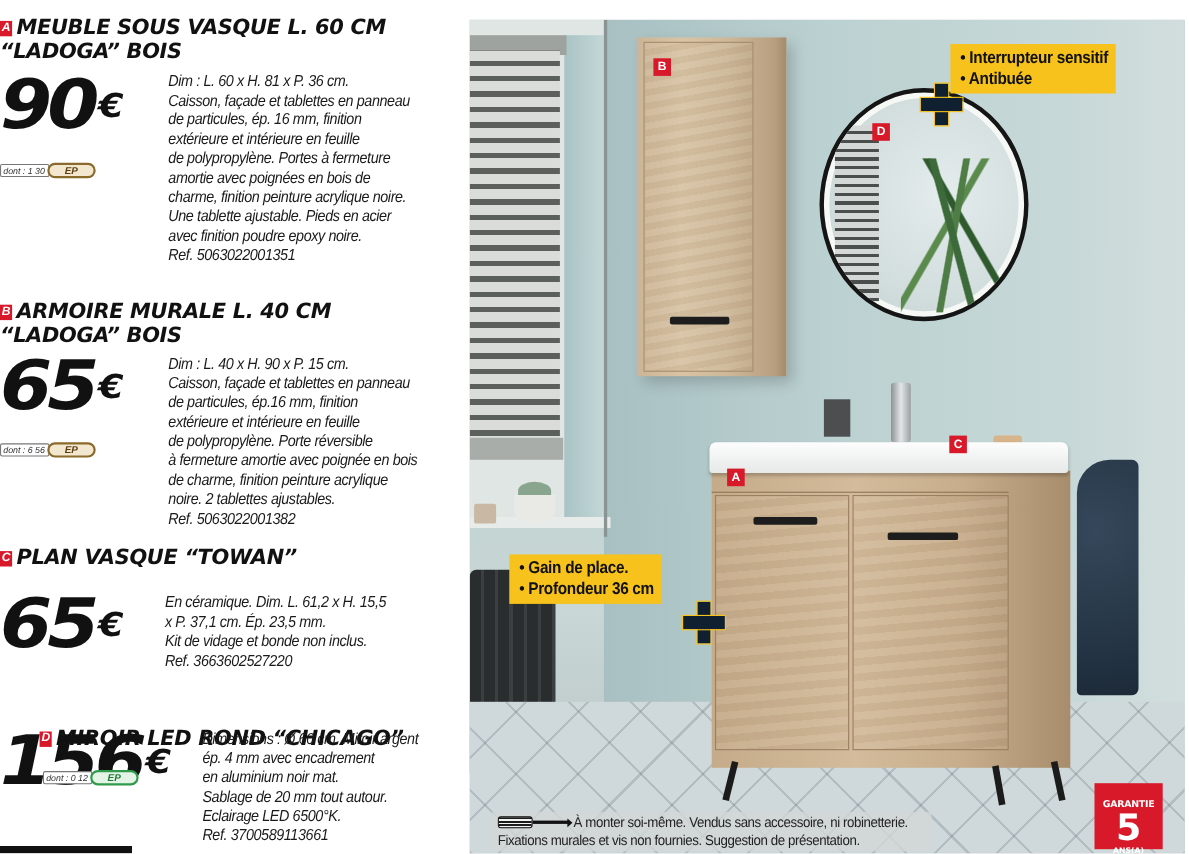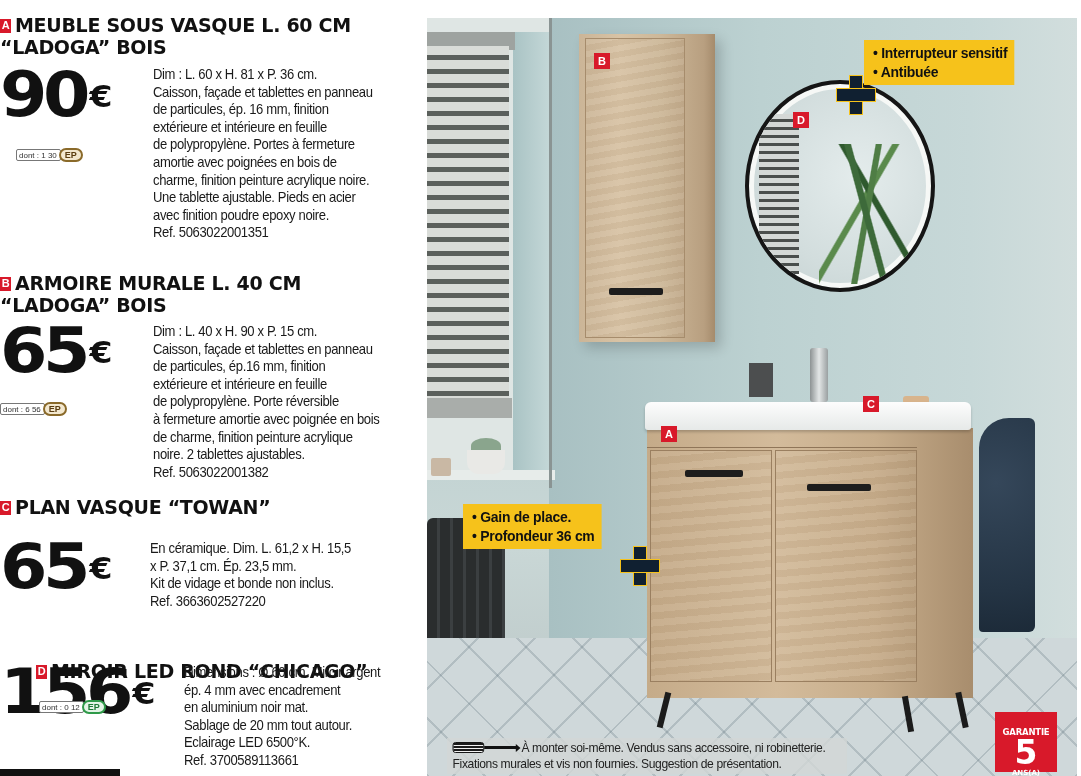--- a/index.html
+++ b/index.html
@@ -1,20 +1,20 @@
 <!DOCTYPE html>
 <html><head>
 <meta charset="utf-8">
 <style>
   * { box-sizing: border-box; margin: 0; padding: 0; }
   html, body { width: 1081px; height: 776px; overflow: hidden; background: #ffffff; }
   body { position: relative; font-family: "Liberation Sans", sans-serif; color: #111; }
 
   
-  .product { position: absolute; left: 0; width: 425px; }
+  .product { position: absolute; left: 0; width: 425px; font-style: italic; }
   .p-title {
     position: absolute; left: 0; top: 0;
     font-family: "DejaVu Sans", sans-serif; font-weight: bold;
     font-size: 19px; line-height: 19px; letter-spacing: -0.3px;
     color: #111; white-space: nowrap; transform: scaleX(1.0);
   }
   .letter-badge {
     display: inline-block; background: #d8192a; color: #fff;
     font-family: "Liberation Sans", sans-serif; font-weight: bold;
     font-size: 11px; line-height: 13px; width: 11px; height: 14px; text-align: center;
@@ -34,21 +34,21 @@
   }
   .eco {
     position: absolute; left: 0; height: 14px; display: flex; align-items: center;
   }
   .eco-box {
     border: 1px solid #777; border-radius: 2px; font-size: 8px; line-height: 11px; color: #333;
     padding: 0 3px 0 2px; height: 12px; background: #fff; white-space: nowrap;
     font-family: "Liberation Sans", sans-serif;
   }
   .eco-ep {
-    margin-left: -2px; width: 24px; height: 14px; border-radius: 7px;
+    margin-left: -2px; width: 44px; height: 14px; border-radius: 7px;
     border: 2px solid #8a6a2a; background: #f3e8cf; color: #5a3d10;
     font-size: 9px; font-weight: bold; line-height: 10px; text-align: center;
     font-family: "Liberation Sans", sans-serif;
   }
   .eco-ep.green { border-color: #2f9a49; background: #e3f4e6; color: #1d7a35; }
 
   
   .photo { position: absolute; left: 427px; top: 18px; width: 650px; height: 758px; overflow: hidden;
            background: linear-gradient(180deg, #a9c2c3 0%, #b9ceCE 40%, #c9d7d6 70%, #b7c2c2 100%); }
   .wall { position: absolute; left: 122px; top: 0; right: 0; height: 640px;
@@ -157,21 +157,21 @@
   <div class="p-desc" style="left:153px;top:66px;width:280px;">Dim : L. 60 x H. 81 x P. 36 cm.
 Caisson, façade et tablettes en panneau
 de particules, ép. 16 mm, finition
 extérieure et intérieure en feuille
 de polypropylène. Portes à fermeture
 amortie avec poignées en bois de
 charme, finition peinture acrylique noire.
 Une tablette ajustable. Pieds en acier
 avec finition poudre epoxy noire.
 Ref. 5063022001351</div>
-  <div class="eco" style="top:148px;padding-left:16px;">
+  <div class="eco" style="top:148px;">
     <span class="eco-box">dont : 1 30</span>
     <span class="eco-ep">EP</span>
   </div>
 </section>
 
 <section class="product" style="top:0;">
   <div class="p-title" style="top:274px;">
     <span class="letter-badge">B</span><span>ARMOIRE MURALE L. 40 CM</span>
   </div>
   <div class="p-title" style="top:296px;">“LADOGA” BOIS</div>

